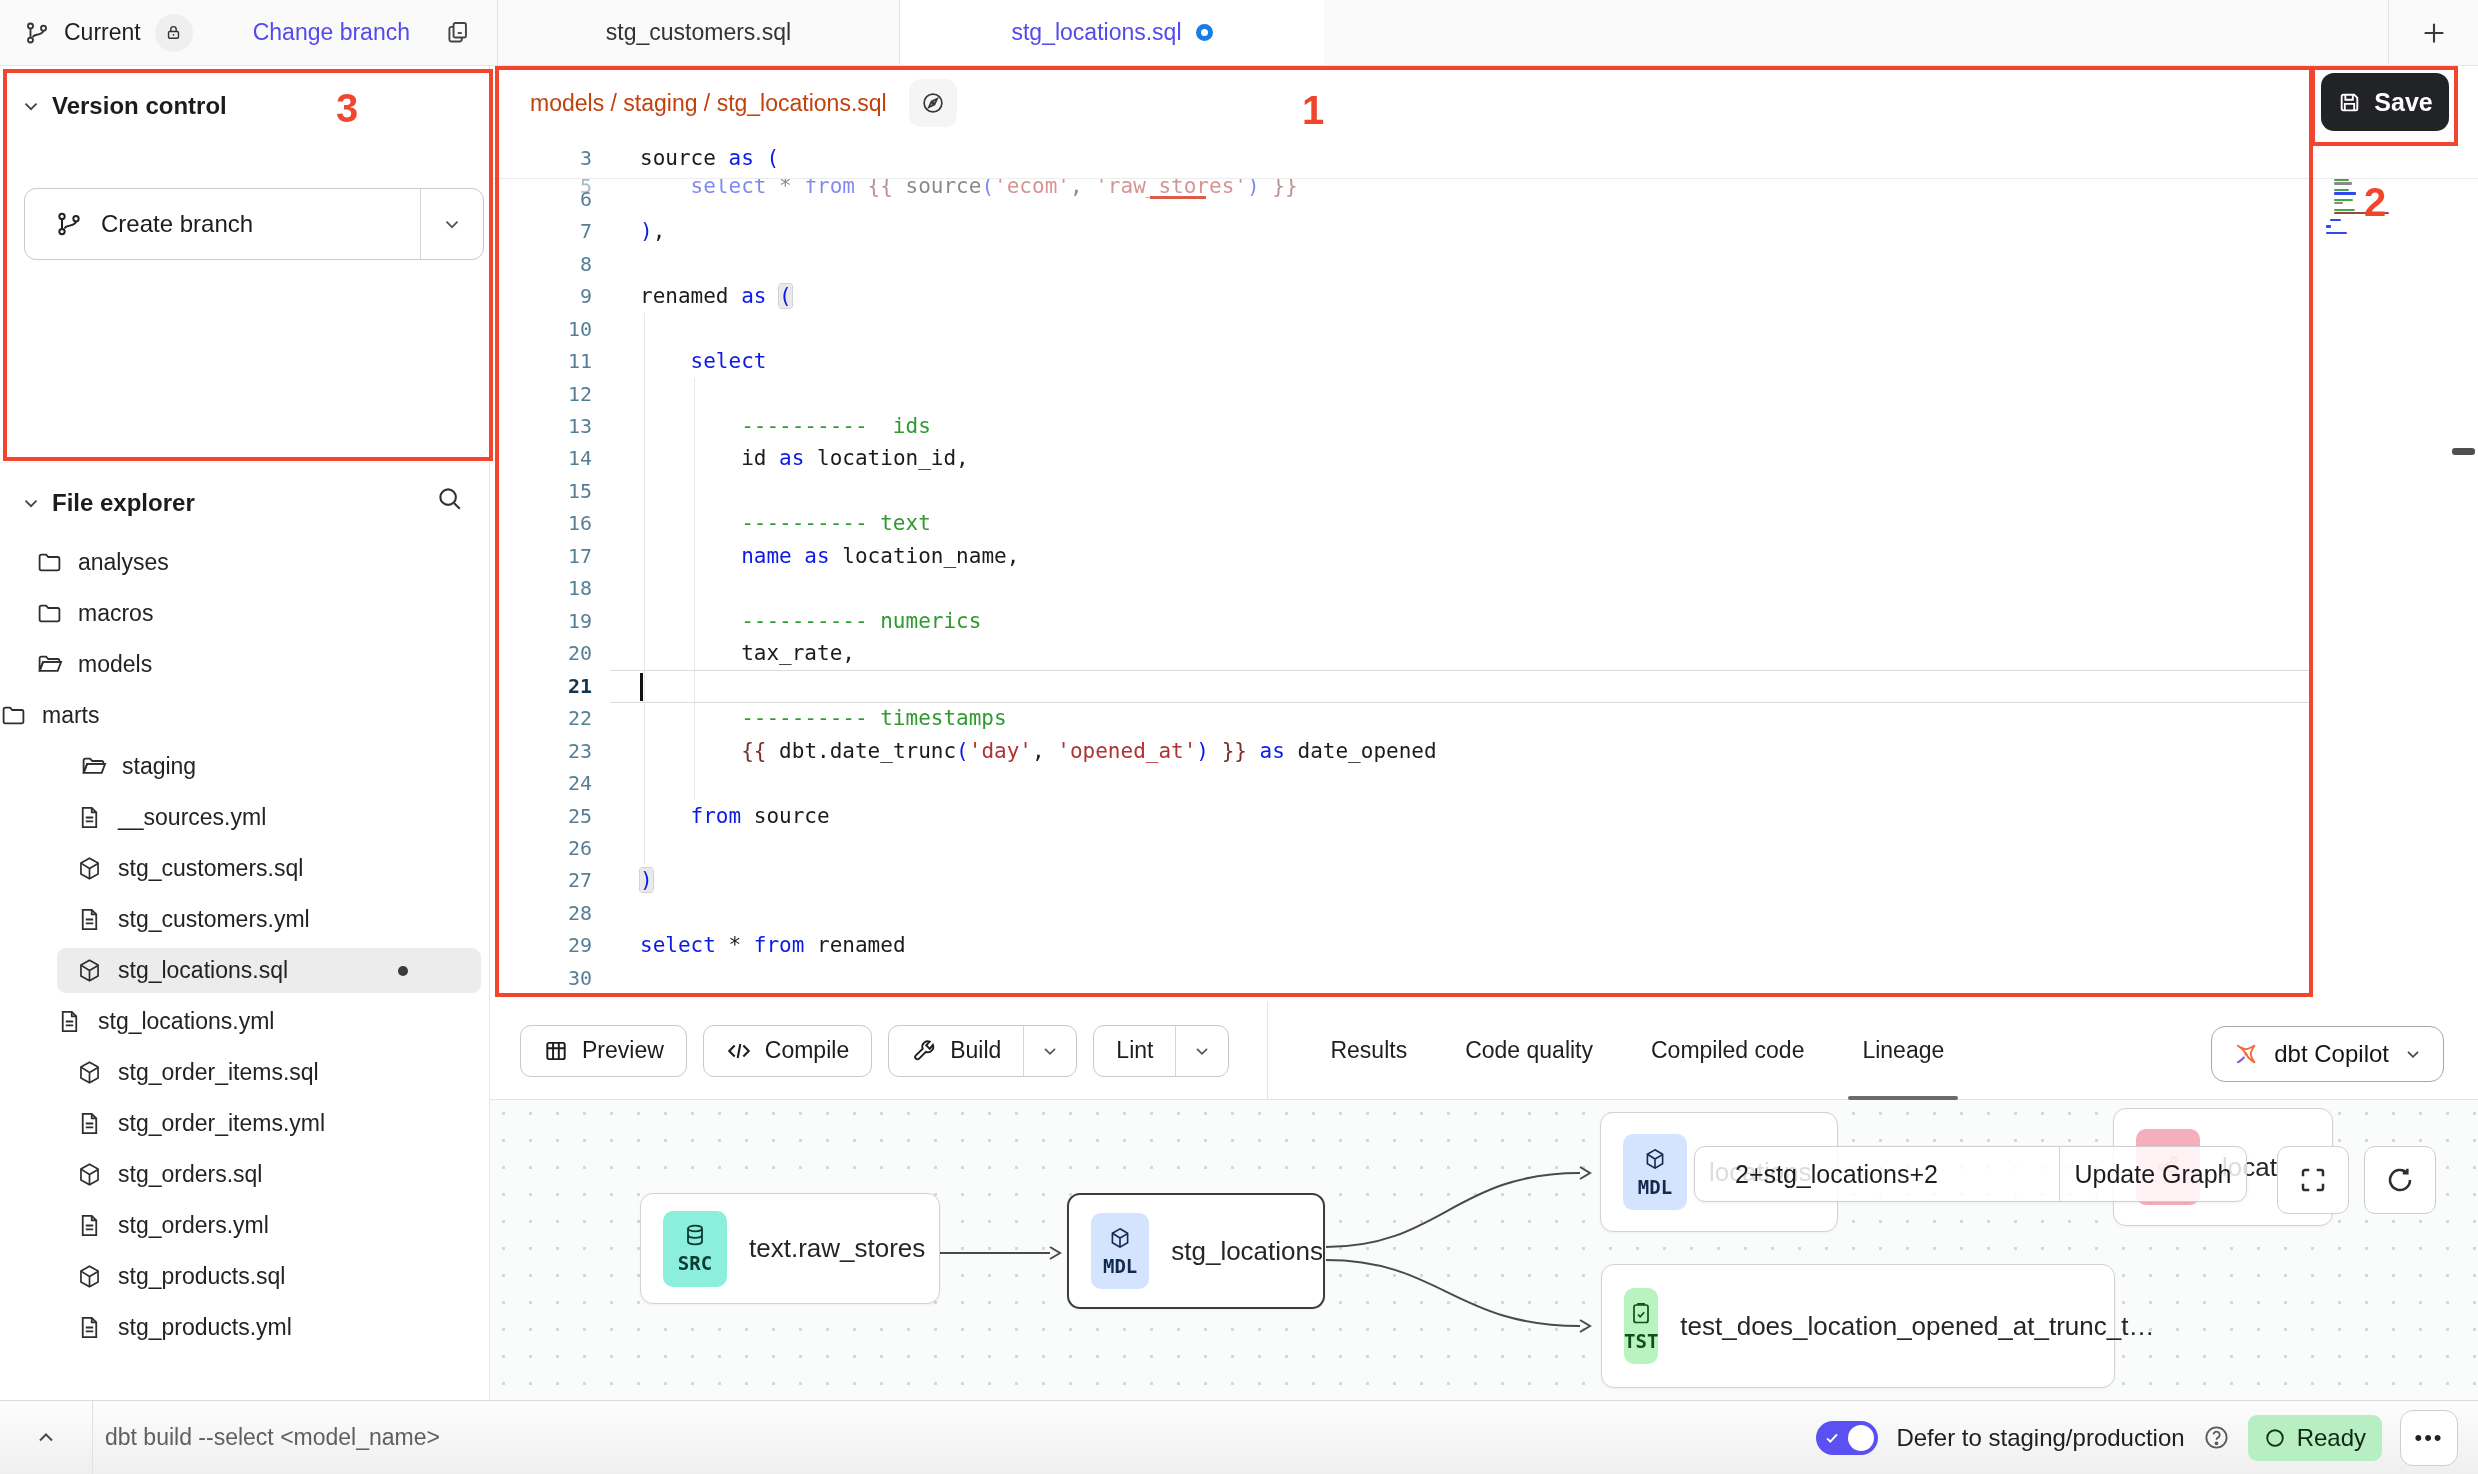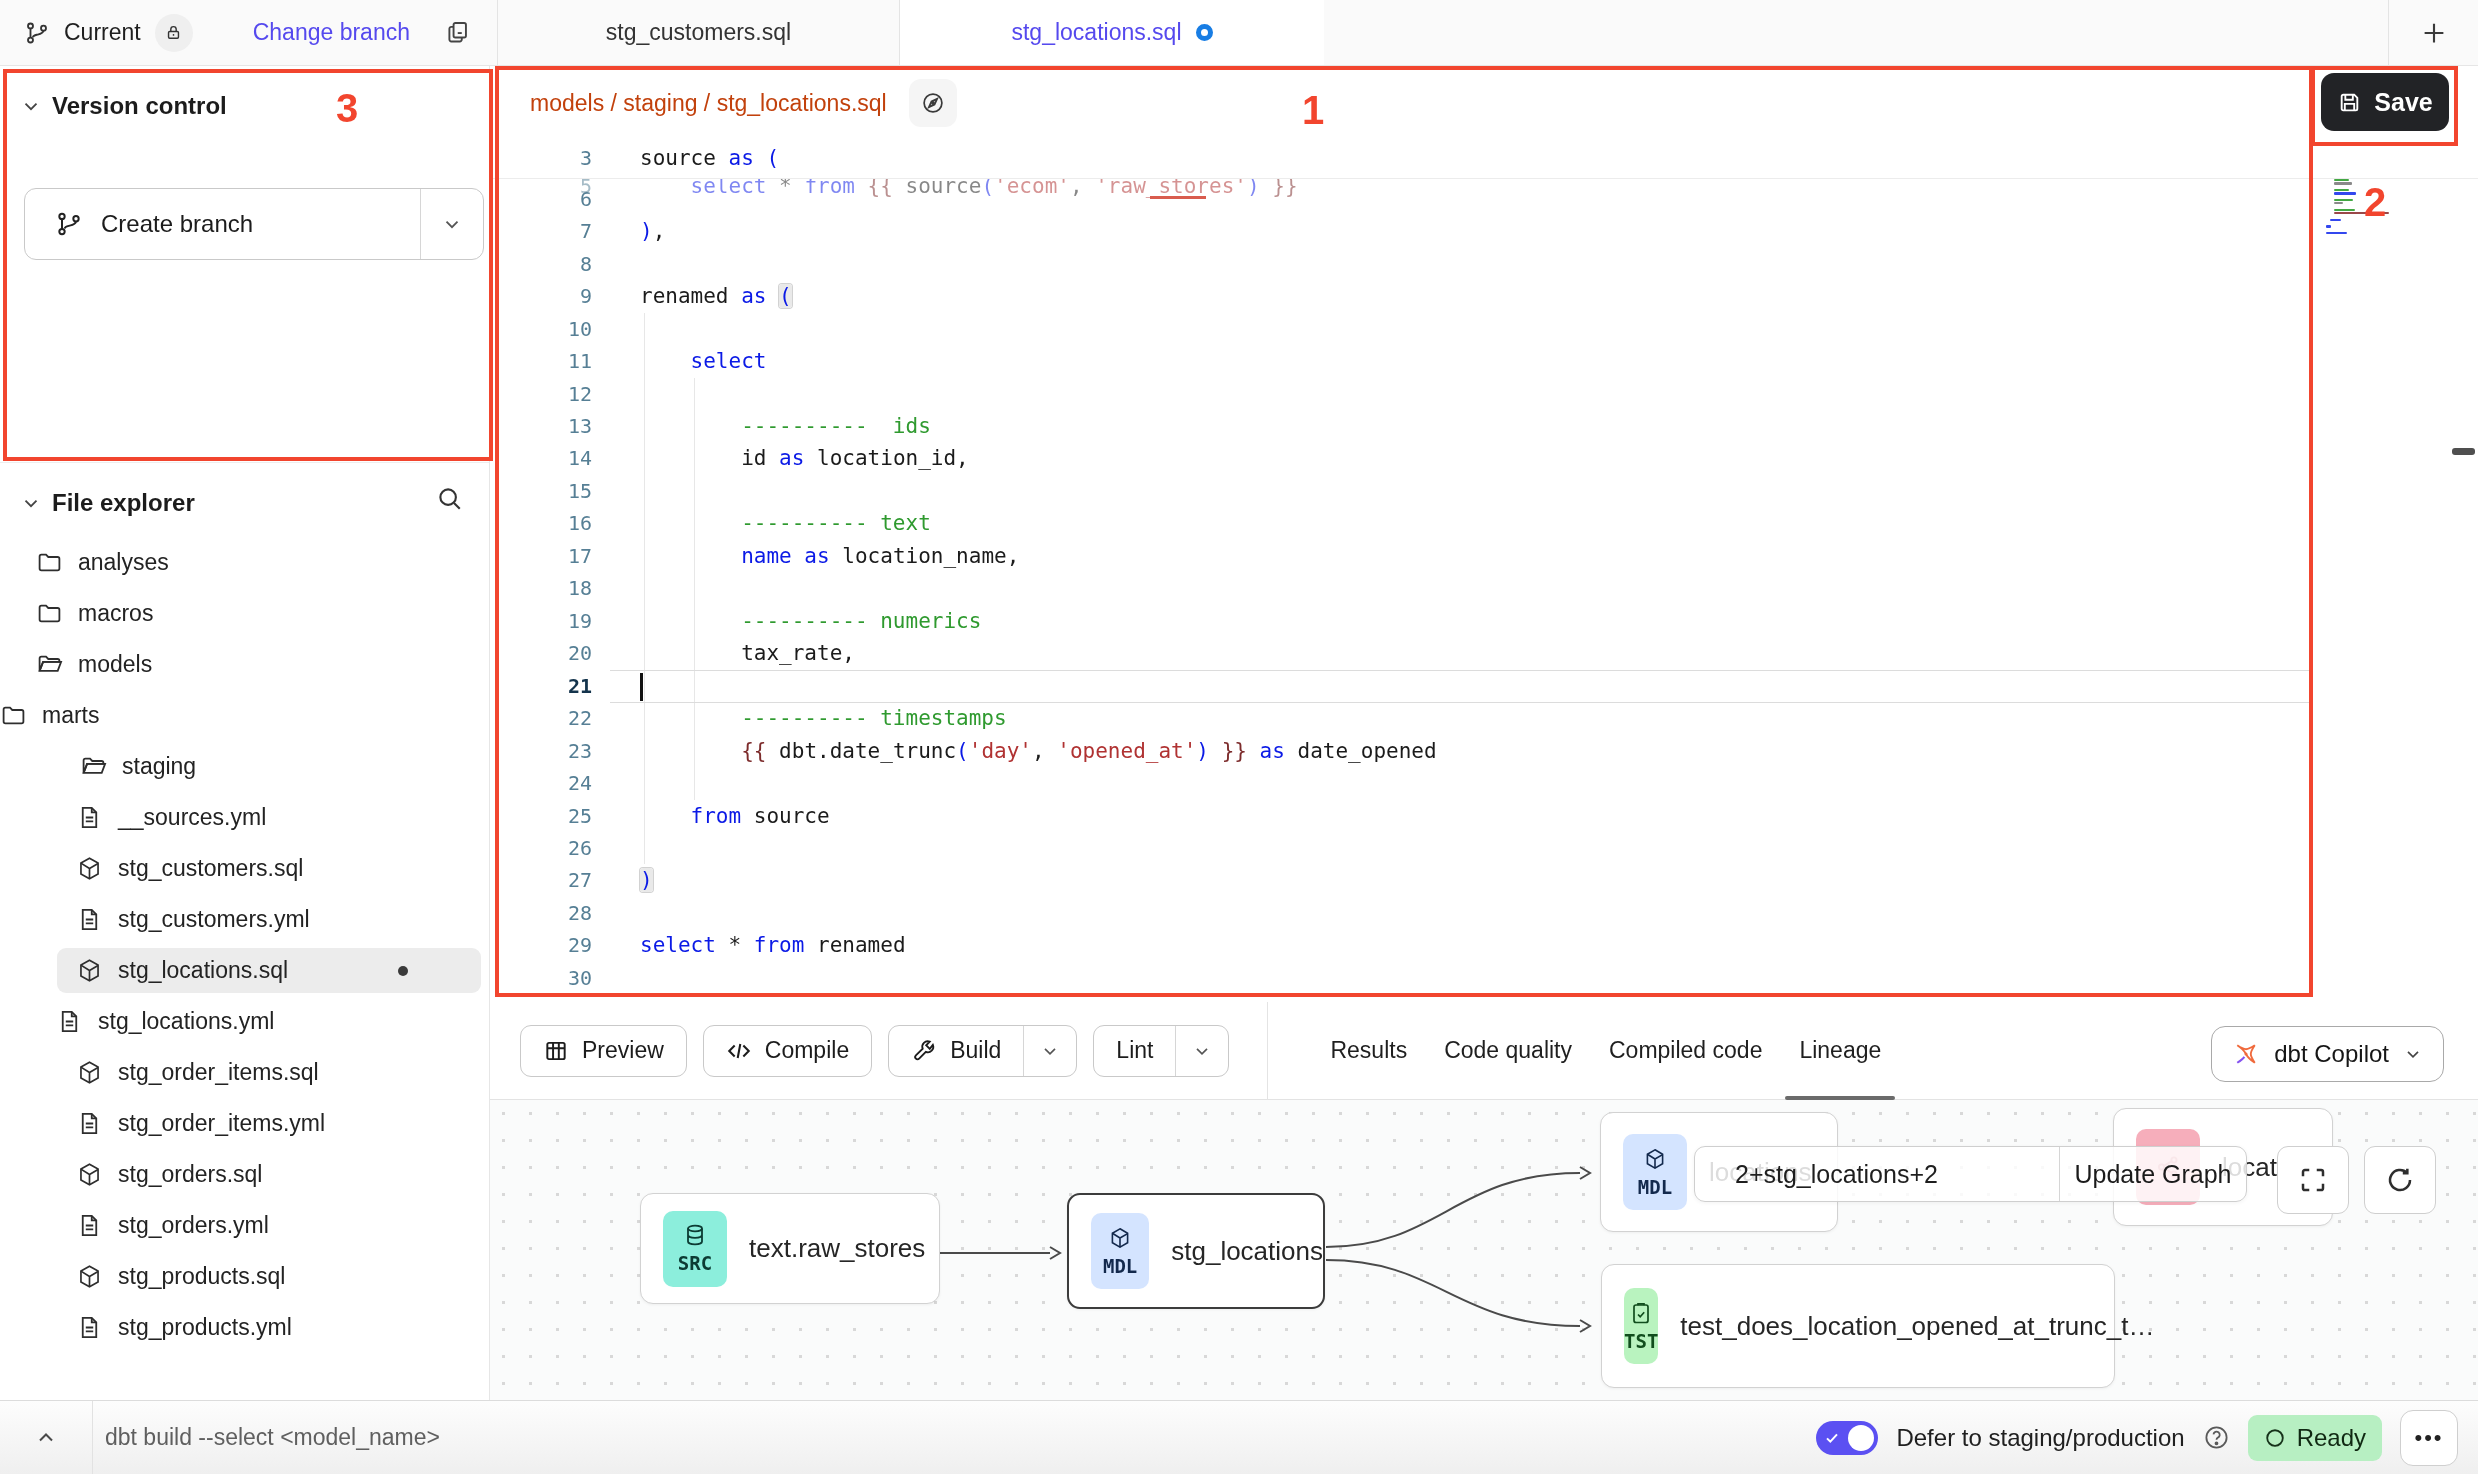--- a/index.html
+++ b/index.html
@@ -71,21 +71,21 @@
   .scrolldash{position:absolute;left:2452px;top:448px;width:23px;height:7px;background:#4f4f4f;border-radius:3px;z-index:4;cursor:pointer;}
 
   
   .tl-band{position:absolute;left:490px;top:1002px;width:1988px;height:98px;background:#fff;
            border-bottom:1px solid #e3e3e3;box-sizing:border-box;display:flex;align-items:center;}
   .tl-btn{height:52px;border:1.5px solid #c9c9c9;border-radius:11px;background:#fff;display:flex;
           align-items:center;box-sizing:border-box;cursor:pointer;}
   .tl-btn .seg{display:flex;align-items:center;gap:13px;padding:0 22px;font-size:23px;font-weight:500;color:#1c1c1c;height:100%;}
   .tl-btn .caret-seg{border-left:1.5px solid #d6d6d6;padding:0 16px;display:flex;align-items:center;height:100%;}
   .tl-sep{width:1px;height:98px;background:#e4e4e4;margin-left:38px;}
-  .tl-tabs{display:flex;gap:37px;margin-left:62px;height:98px;align-items:center;}
+  .tl-tabs{display:flex;gap:58px;margin-left:62px;height:98px;align-items:center;}
   .tl-tab{position:relative;font-size:23px;color:#1f1f1f;height:98px;display:flex;align-items:center;cursor:pointer;}
   .tl-tab.active::after{content:"";position:absolute;left:-14px;right:-14px;bottom:0;height:4px;background:#6b6b6b;border-radius:2px;}
   .copilot-btn{position:absolute;right:34px;top:24px;height:54px;border:1.5px solid #a9a9a9;border-radius:14px;
                background:#fff;display:flex;align-items:center;gap:14px;padding:0 20px;font-size:24px;font-weight:500;color:#161616;cursor:pointer;}
 
   
   .lg-band{position:absolute;left:490px;top:1100px;width:1988px;height:300px;background:#fafbfb;
            background-image:radial-gradient(circle,#d8d8d8 1.6px,transparent 1.9px);background-size:27px 27px;overflow:hidden;}
   .lg-node{position:absolute;background:#fff;border:1.5px solid #d2d2d2;border-radius:13px;
            box-shadow:0 1px 3px rgba(0,0,0,.05);display:flex;align-items:center;gap:22px;padding-left:22px;box-sizing:border-box;cursor:pointer;}

